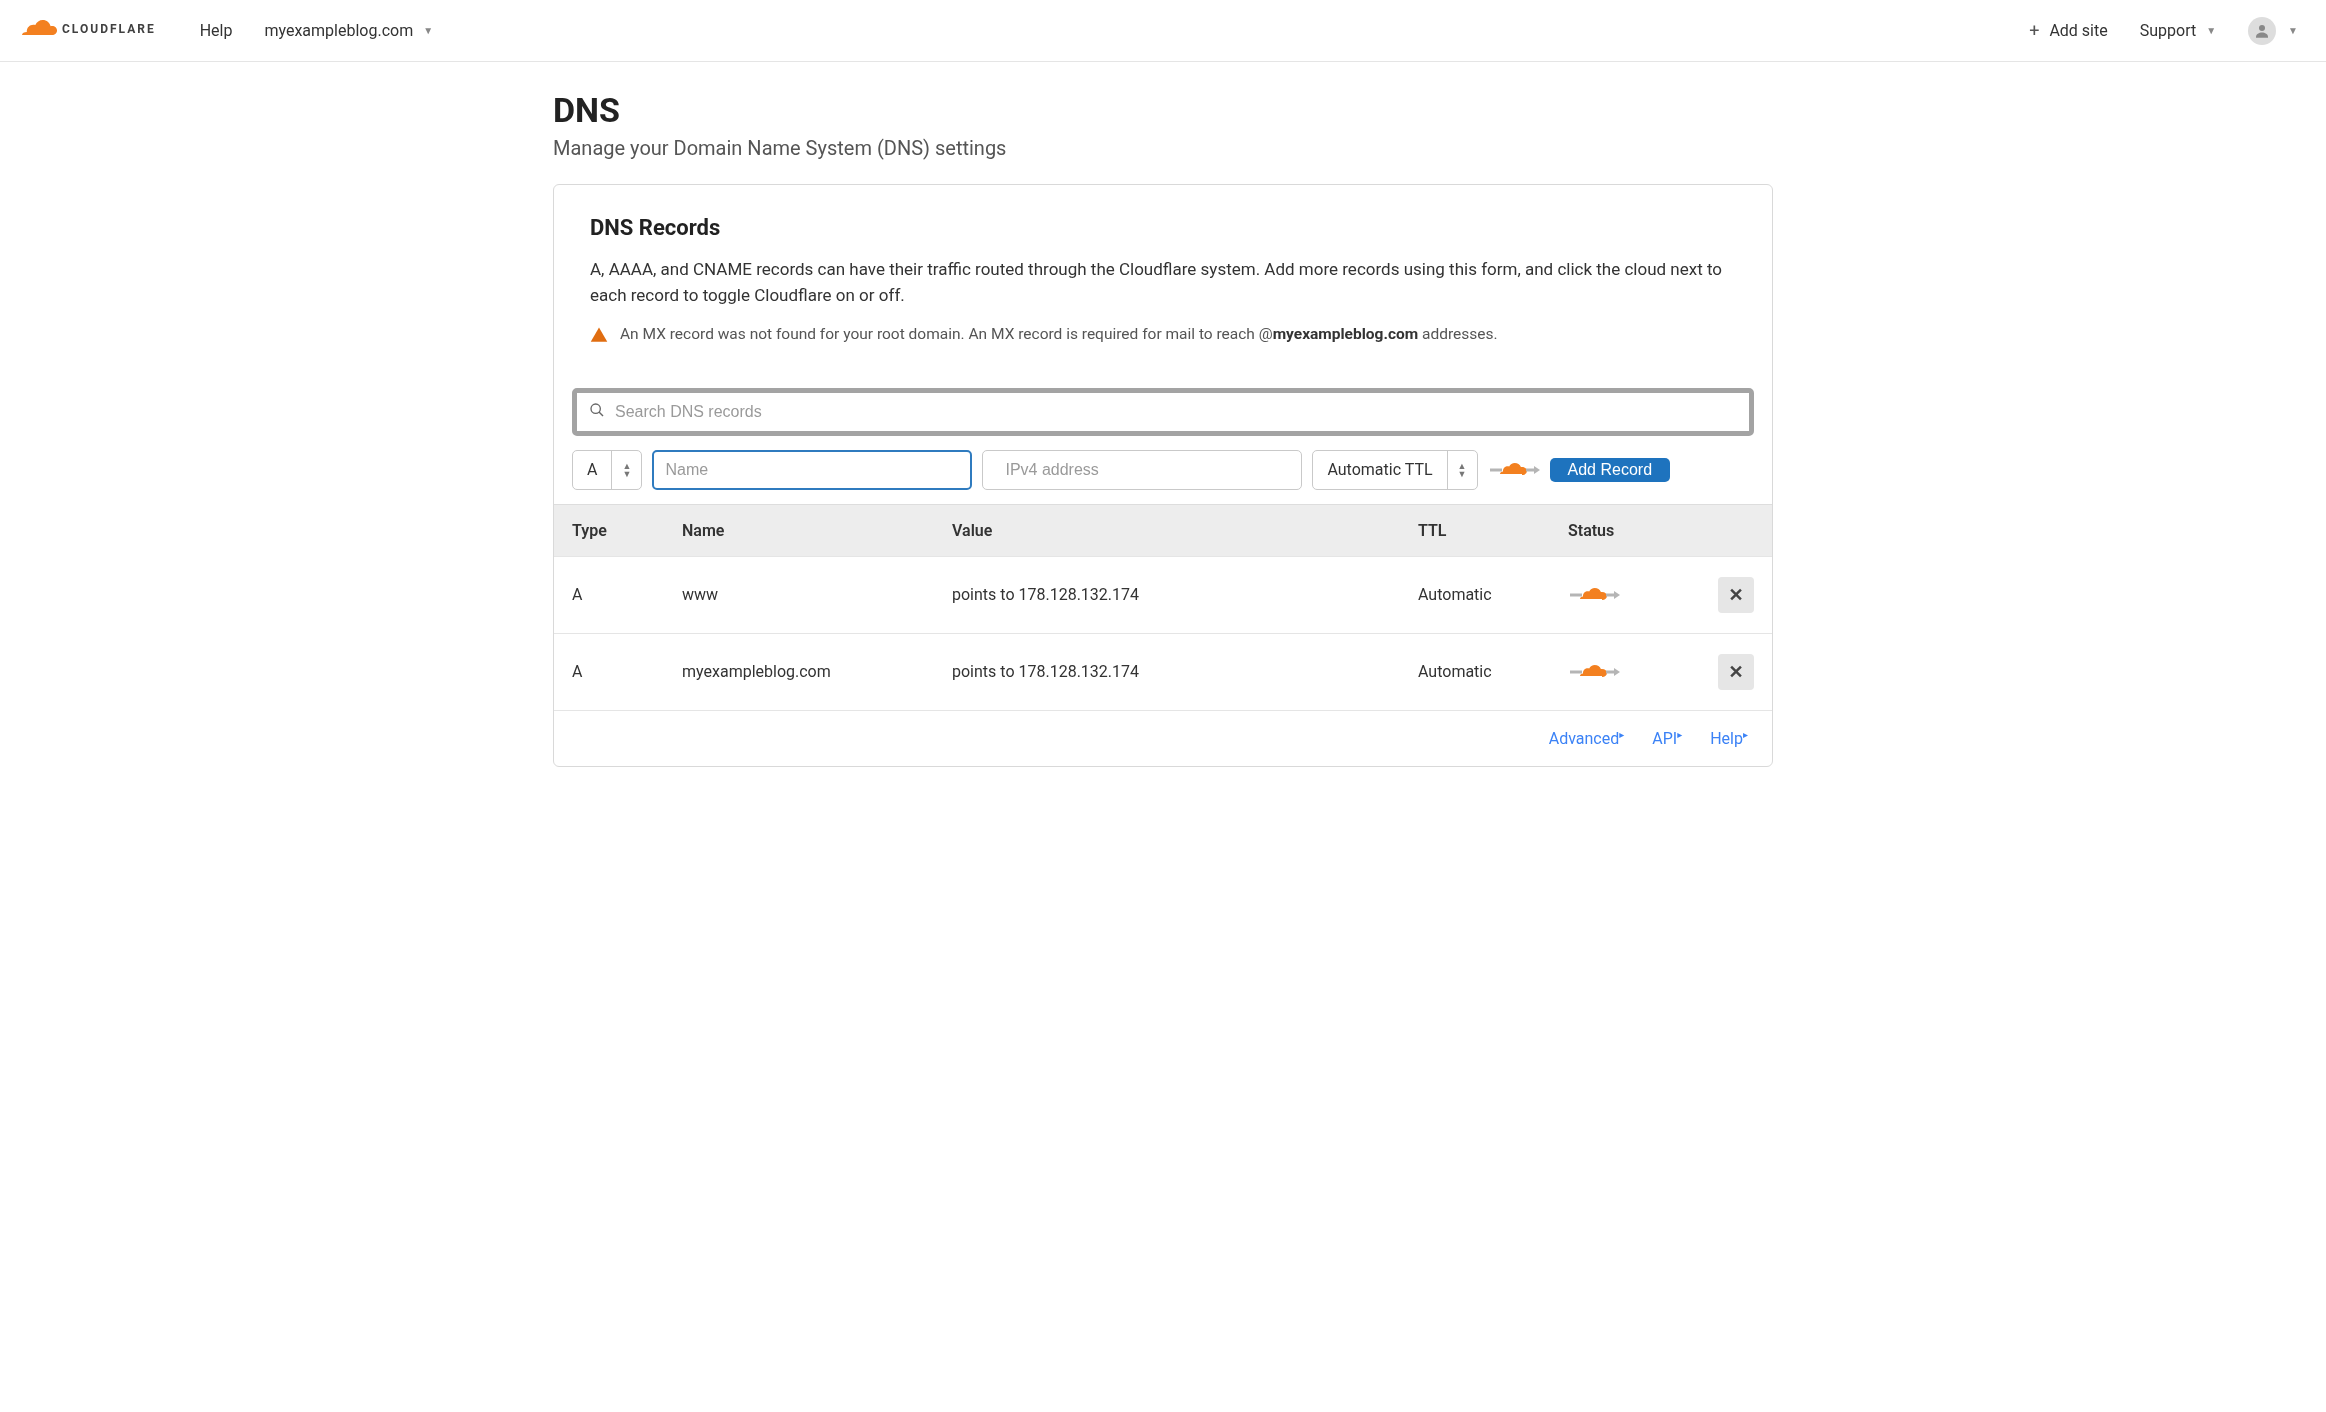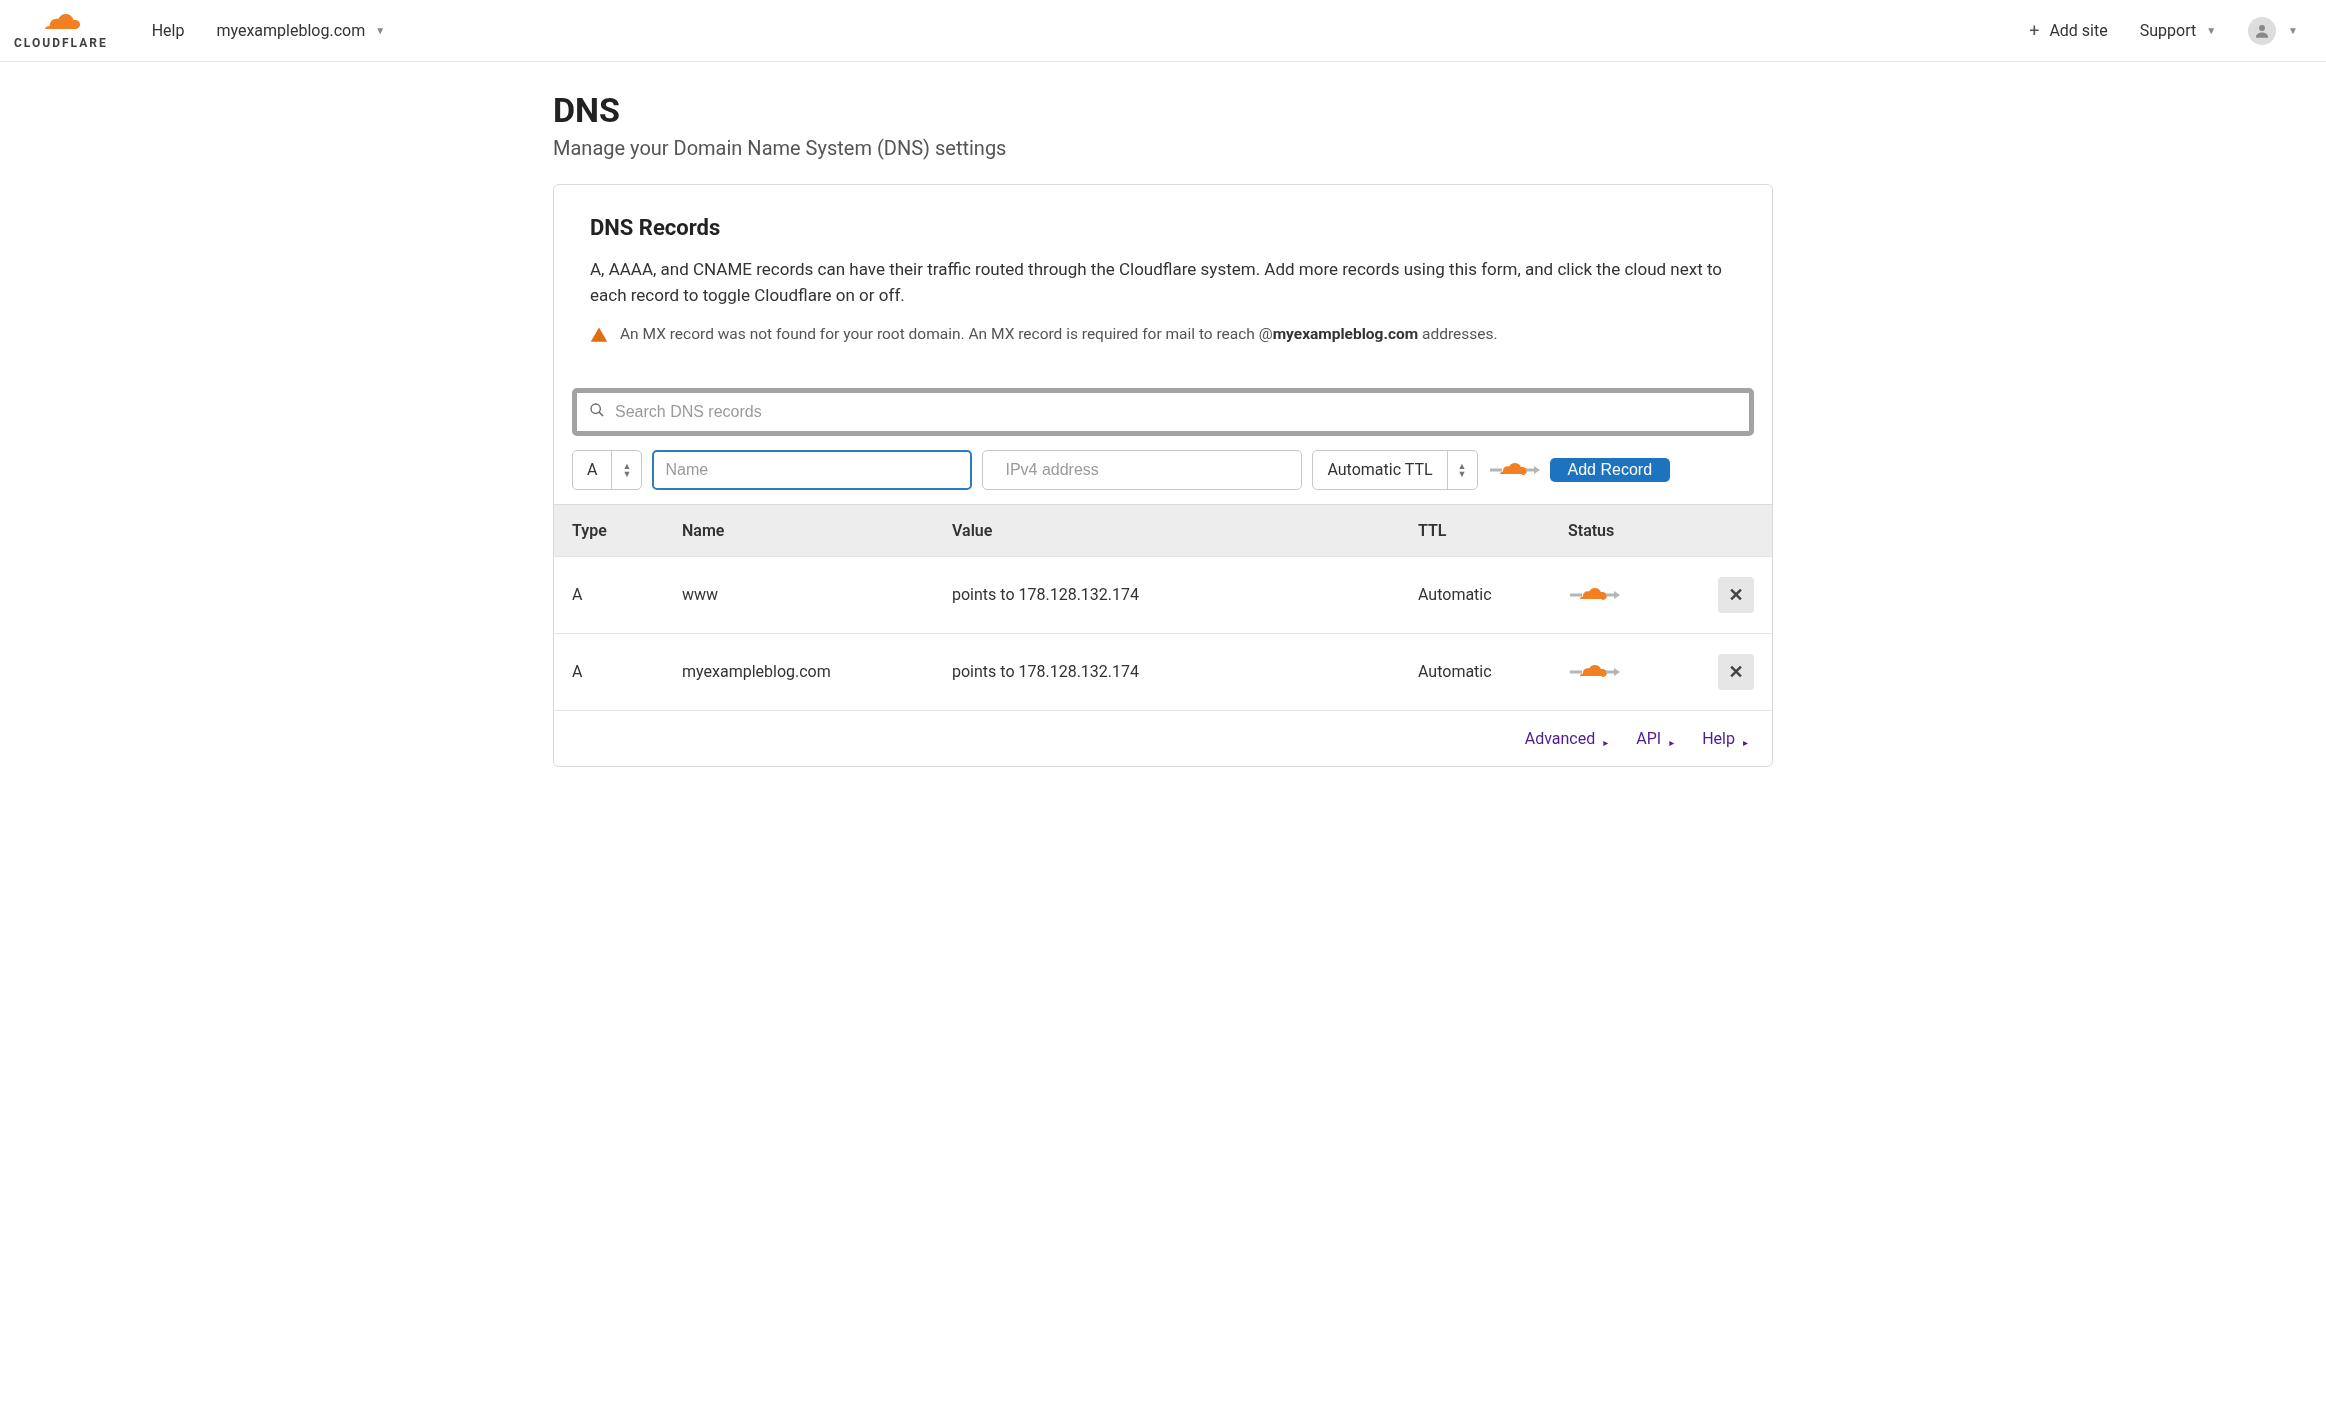--- a/index.html
+++ b/index.html
@@ -9,21 +9,21 @@
     color: #222;
     font-size: 15px;
   }
   .topbar {
     height: 62px;
     border-bottom: 1px solid #e5e5e5;
     display: flex;
     align-items: center;
     padding: 0 12px 0 10px;
   }
-  .logo-wrap { display:flex; flex-direction:column; align-items:center; margin-right: 28px; margin-left: 4px; text-align: center;}
+  .logo-wrap { display:flex; align-items:center; margin-right: 28px; margin-left: 4px; text-align: center;}
   .logo-cloud { color:#f38020; }
   .logo-text { font-size: 12px; letter-spacing: 2px; font-weight:700; color:#404040; margin-top:-3px;}
   .nav-item {
     padding: 0 16px;
     font-size: 16px;
     color: #333;
     cursor: pointer;
     display:flex;
     align-items:center;
     gap:6px;
@@ -111,21 +111,21 @@
   .del-btn {
     width:36px; height:36px; background:#e6e6e6; border:none; border-radius:4px;
     display:flex; align-items:center; justify-content:center; cursor:pointer;
     color:#444; font-size:18px; font-weight:700;
   }
   .footer-links {
     display:flex; justify-content:flex-end; gap:28px;
     padding: 18px 24px;
     border-top:1px solid #e5e5e5;
   }
-  .footer-links a { color:#4c1d95; text-decoration:none; font-size:16px; display:flex; align-items:flex-end; gap:8px; cursor:pointer;}
+  .footer-links a { color:#3b82f6; text-decoration:none; font-size:16px; display:flex; align-items:flex-start; gap:0; cursor:pointer;}
   .tri-right { font-size:10px; }
   .col-type { width: 110px; }
   .col-name { width: 270px; }
   .col-ttl  { width: 150px; }
   .col-status { width: 150px; }
   .col-del { width: 60px; }
   ::placeholder { color:#9a9a9a; }
 </style>
 </head>
 <body>

